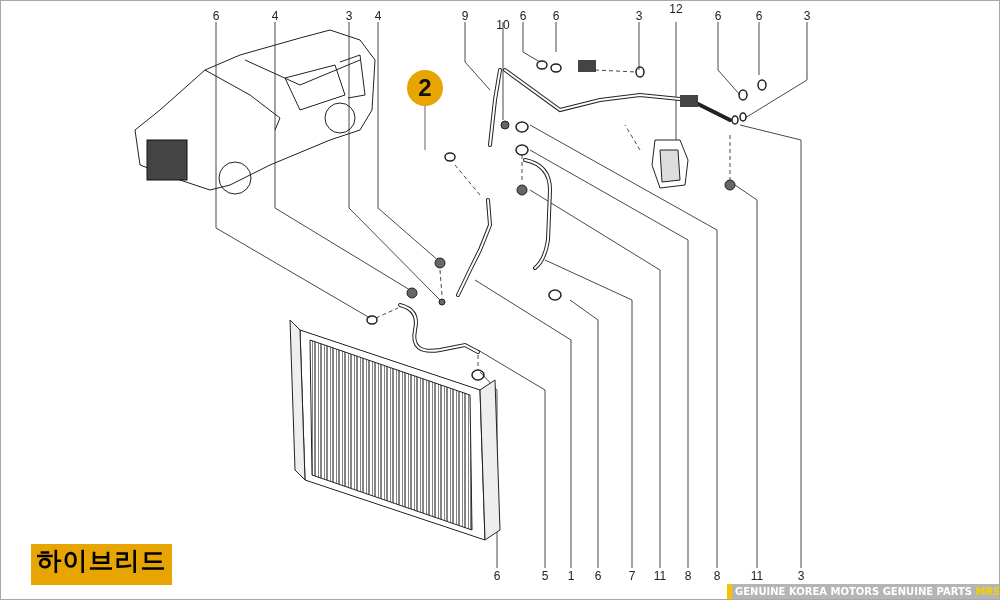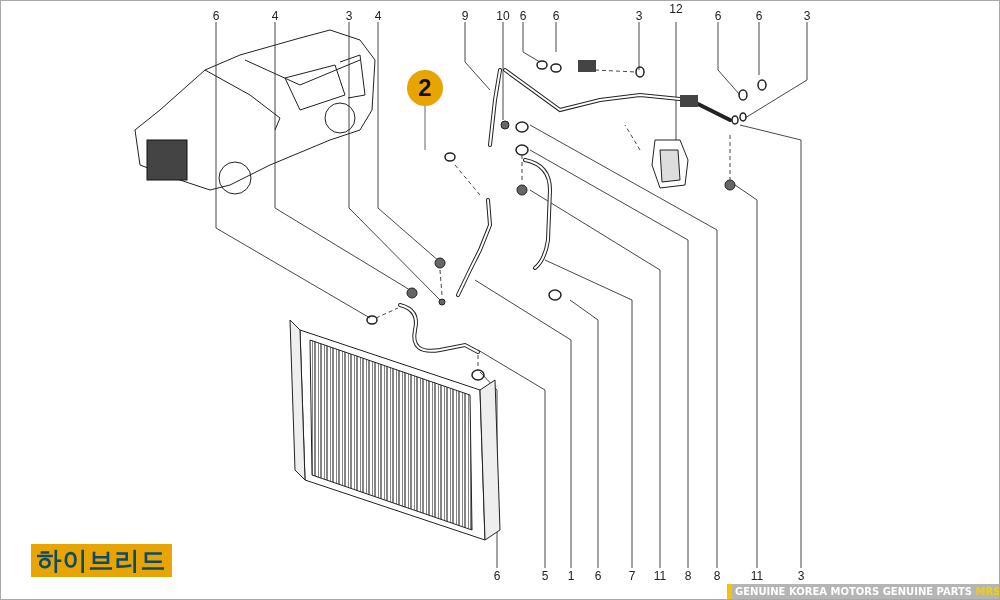--- a/index.html
+++ b/index.html
@@ -1,21 +1,21 @@
 <!DOCTYPE html>
 <html><head>
 <meta charset="utf-8">
 <style>
   html, body { margin:0; padding:0; background:#fff; }
   body { width:1000px; height:600px; position:relative; overflow:hidden; font-family:"Liberation Sans", sans-serif; }
   .frame { position:absolute; left:0; top:0; width:998px; height:598px; border:1px solid #a8a8a8; }
   svg.diagram { position:absolute; left:0; top:0; width:1000px; height:600px; }
   .callout { position:absolute; font-size:12px; color:#222; transform:translateX(-50%); line-height:14px; font-family:"Liberation Sans", sans-serif; }
   .badge { position:absolute; left:407px; top:70px; width:36px; height:36px; border-radius:50%; background:#e8a400; color:#111; font-weight:bold; font-size:24px; text-align:center; line-height:36px; font-family:"Liberation Sans", sans-serif; }
-  .hybrid { position:absolute; left:31px; top:544px; width:141px; height:33px; background:#e8a400; color:#0c4a6e; font-weight:bold; font-size:25px; line-height:33px; text-align:center; font-family:"DejaVu Sans", sans-serif; letter-spacing:1px; }
+  .hybrid { position:absolute; left:31px; top:544px; width:141px; height:41px; background:#e8a400; color:#000000; font-weight:bold; font-size:25px; line-height:33px; text-align:center; font-family:"DejaVu Sans", sans-serif; letter-spacing:1px; }
   .footer { position:absolute; left:727px; top:584px; width:272px; height:15px; background:#b5b5b5; color:#fff; font-weight:bold; font-size:10px; line-height:15px; padding-left:8px; box-sizing:border-box; font-family:"DejaVu Sans", sans-serif; white-space:nowrap; overflow:hidden; }
   .footer::before { content:""; position:absolute; left:0; top:0; width:5px; height:15px; background:#f5c400; }
   .footer .brand { color:#f5d000; }
 </style>
 </head>
 <body>
 
 <div class="frame"></div>
 
 <svg class="diagram" viewBox="0 0 1000 600">
@@ -126,21 +126,21 @@
     <path d="M595,70 L636,72"></path>
     <path d="M640,150 L625,125"></path>
   </g>
 </svg>
 
 <div class="callout" style="left:216px;top:9px;">6</div>
 <div class="callout" style="left:275px;top:9px;">4</div>
 <div class="callout" style="left:349px;top:9px;">3</div>
 <div class="callout" style="left:378px;top:9px;">4</div>
 <div class="callout" style="left:465px;top:9px;">9</div>
-<div class="callout" style="left:503px;top:9px;">10</div>
+<div class="callout" style="left:503px;top:18px;">10</div>
 <div class="callout" style="left:523px;top:9px;">6</div>
 <div class="callout" style="left:556px;top:9px;">6</div>
 <div class="callout" style="left:639px;top:9px;">3</div>
 <div class="callout" style="left:676px;top:2px;">12</div>
 <div class="callout" style="left:718px;top:9px;">6</div>
 <div class="callout" style="left:759px;top:9px;">6</div>
 <div class="callout" style="left:807px;top:9px;">3</div>
 
 <div class="callout" style="left:497px;top:569px;">6</div>
 <div class="callout" style="left:545px;top:569px;">5</div>

